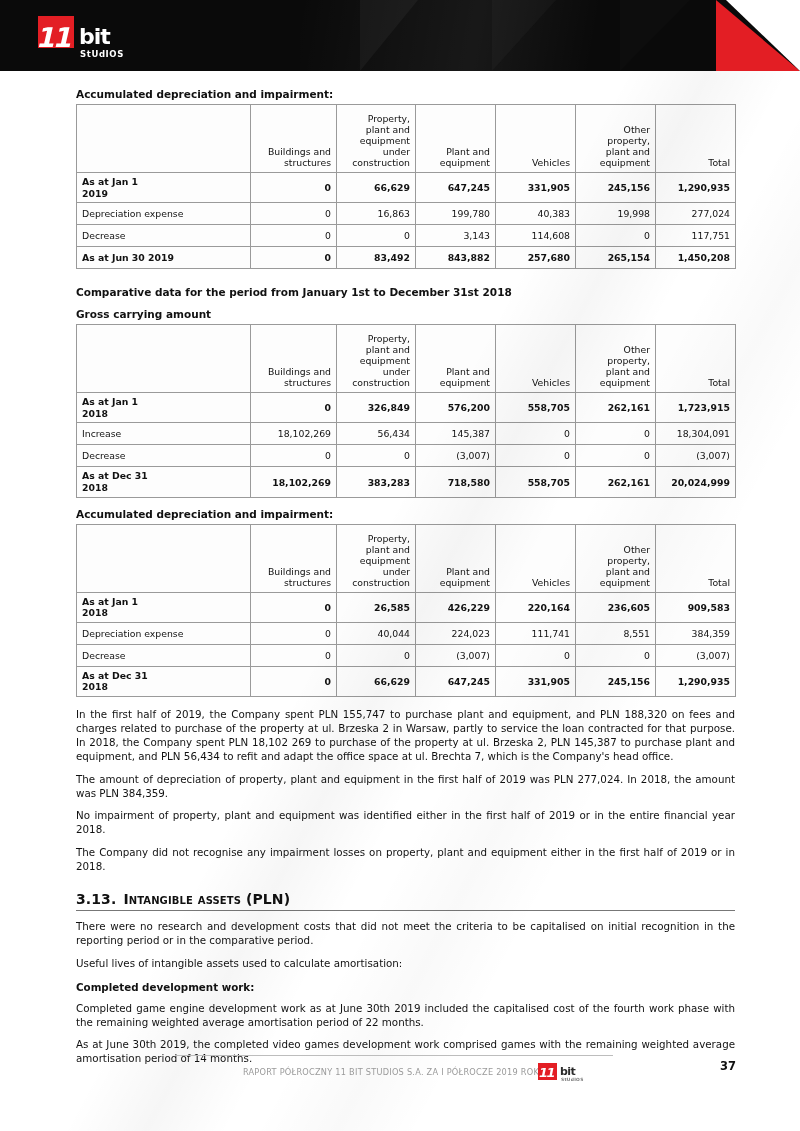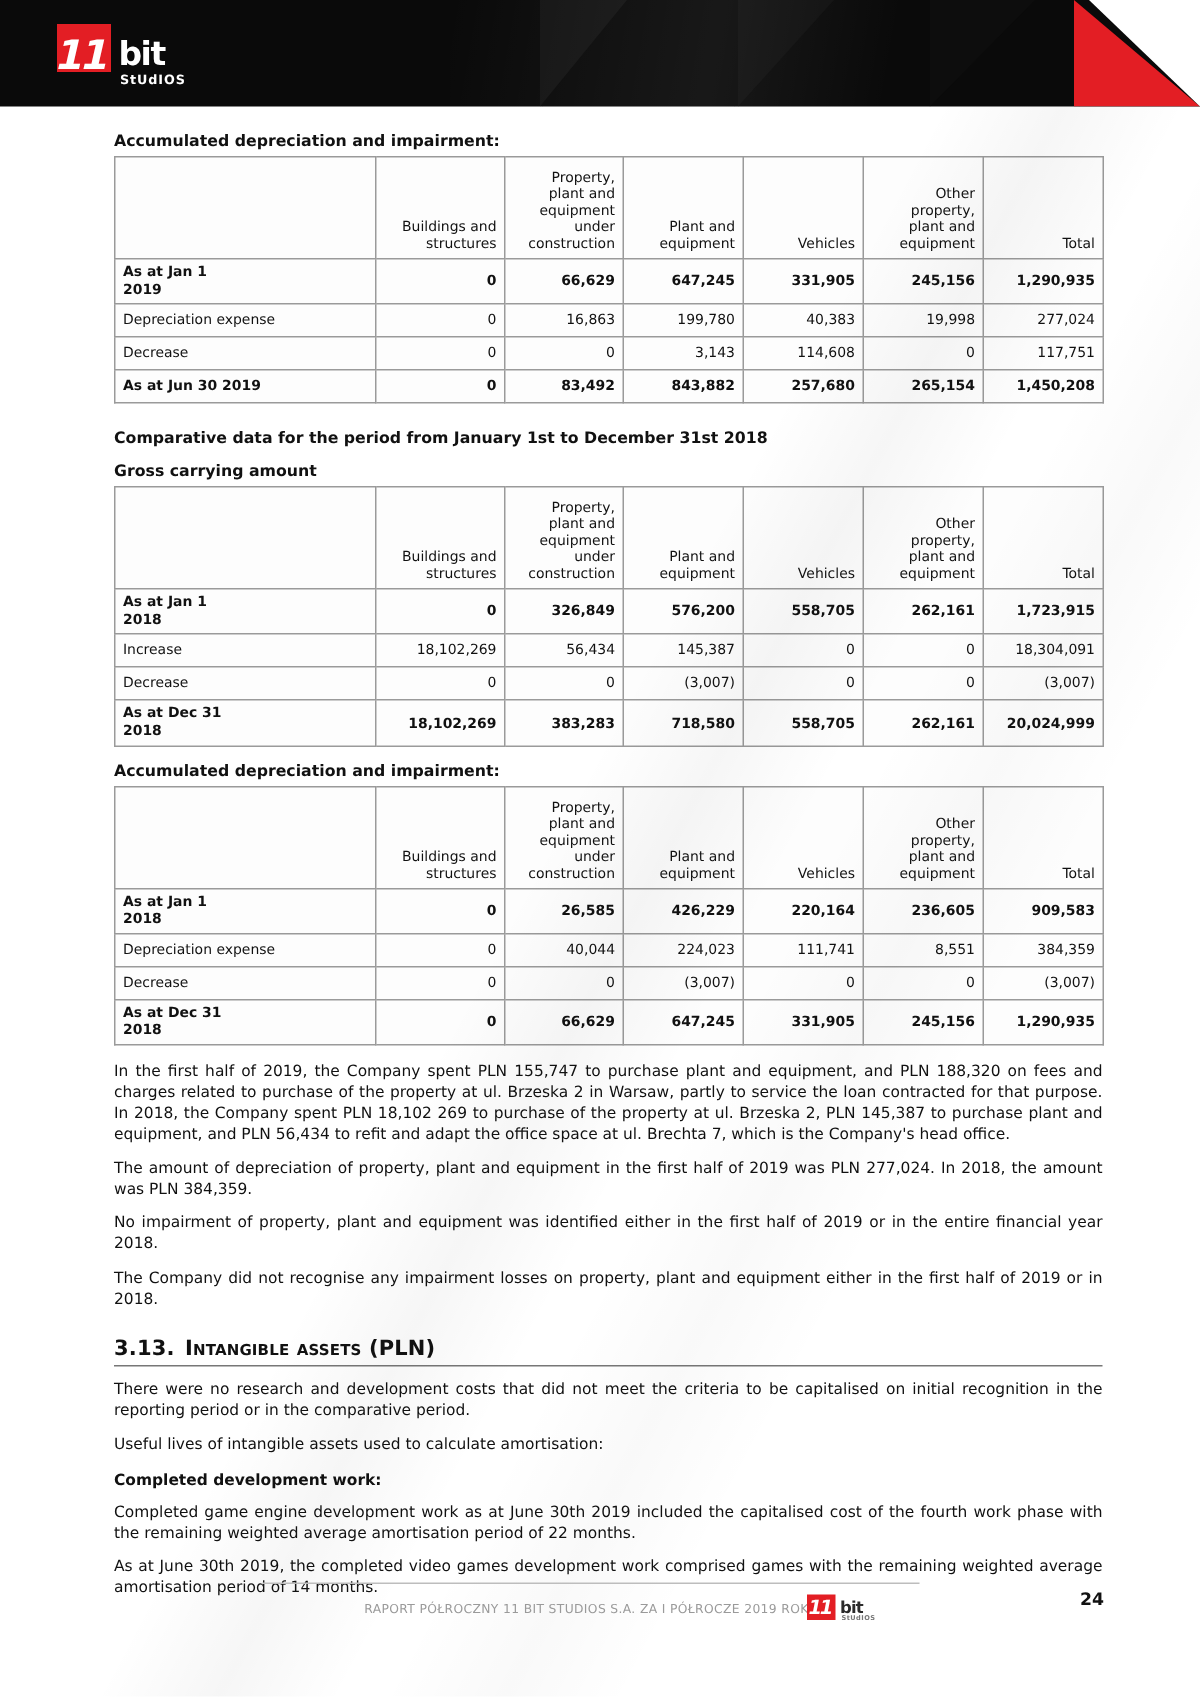--- a/index.html
+++ b/index.html
@@ -510,14 +510,14 @@
   <div class="watermark"></div>
 
   <div class="footer-rule"></div>
   <div class="footer-text">RAPORT PÓŁROCZNY 11 BIT STUDIOS S.A. ZA I PÓŁROCZE 2019 ROKU</div>
   <div class="footer-logo">
     <div class="fbox"></div>
     <div class="f11">11</div>
     <div class="fbit">bit</div>
     <div class="fstu">StUdIOS</div>
   </div>
-  <div class="page-number">24</div>
+  <div class="page-number">37</div>
 </div>
 
 </body></html>

